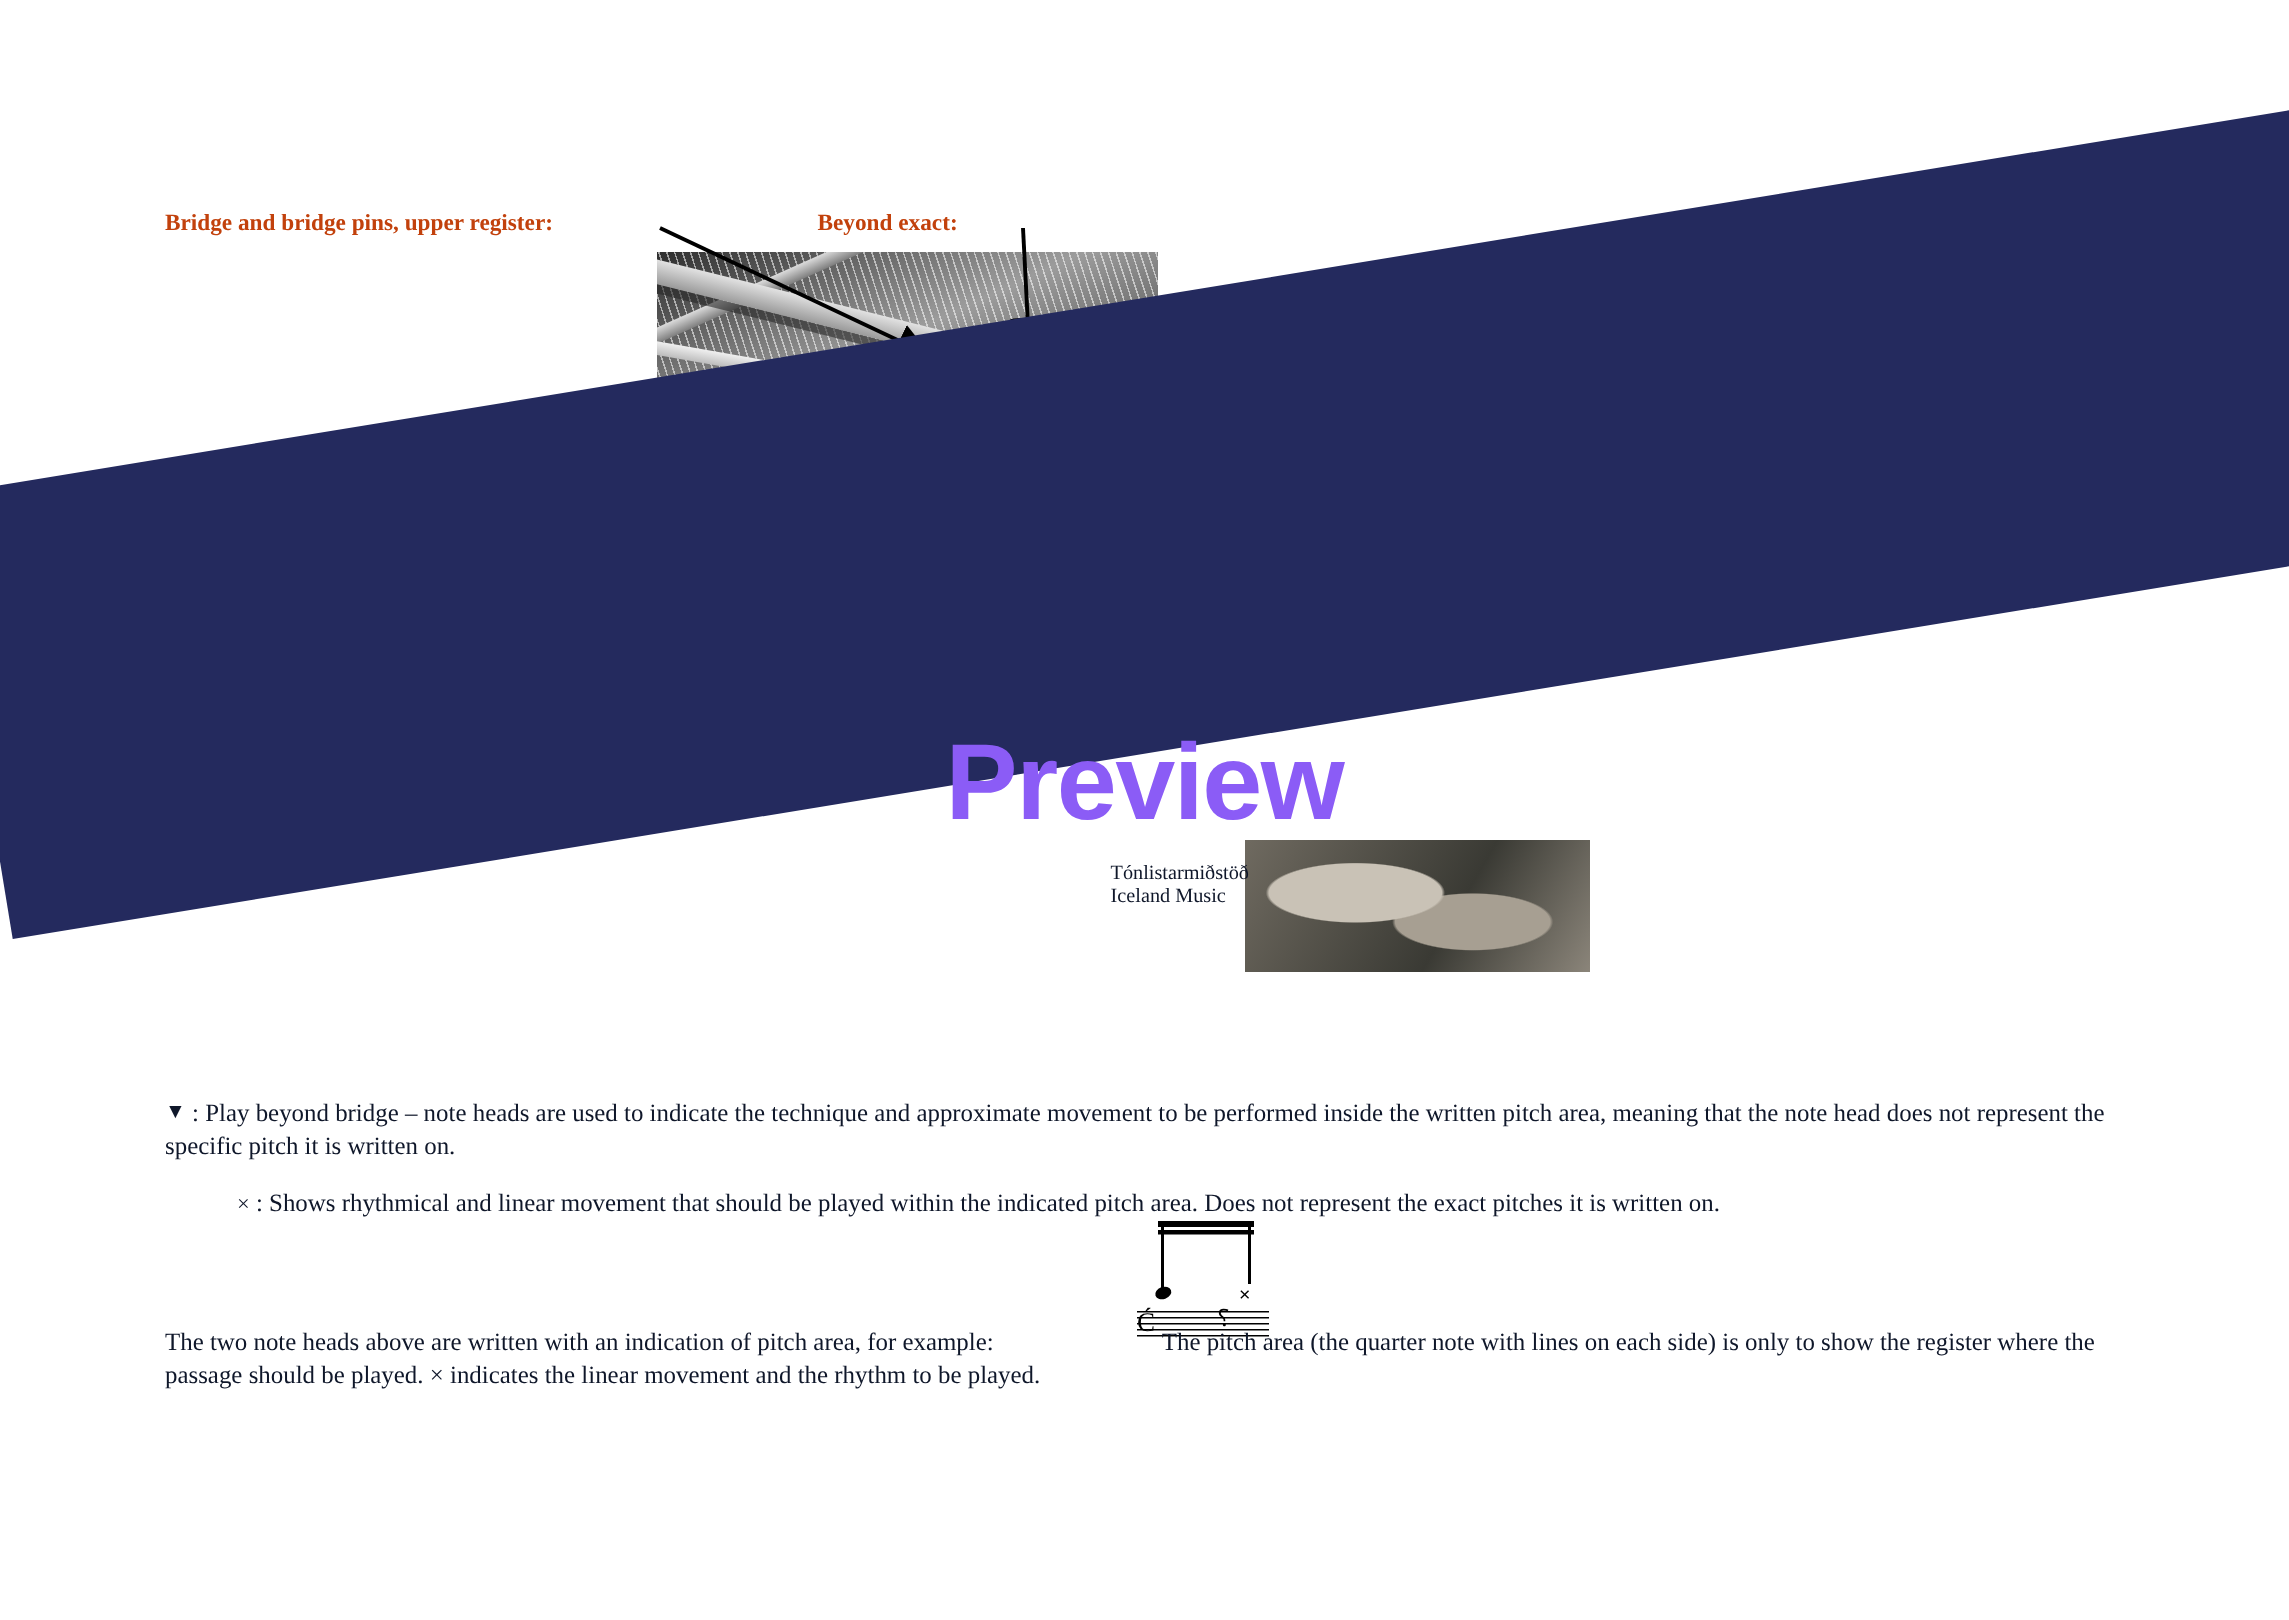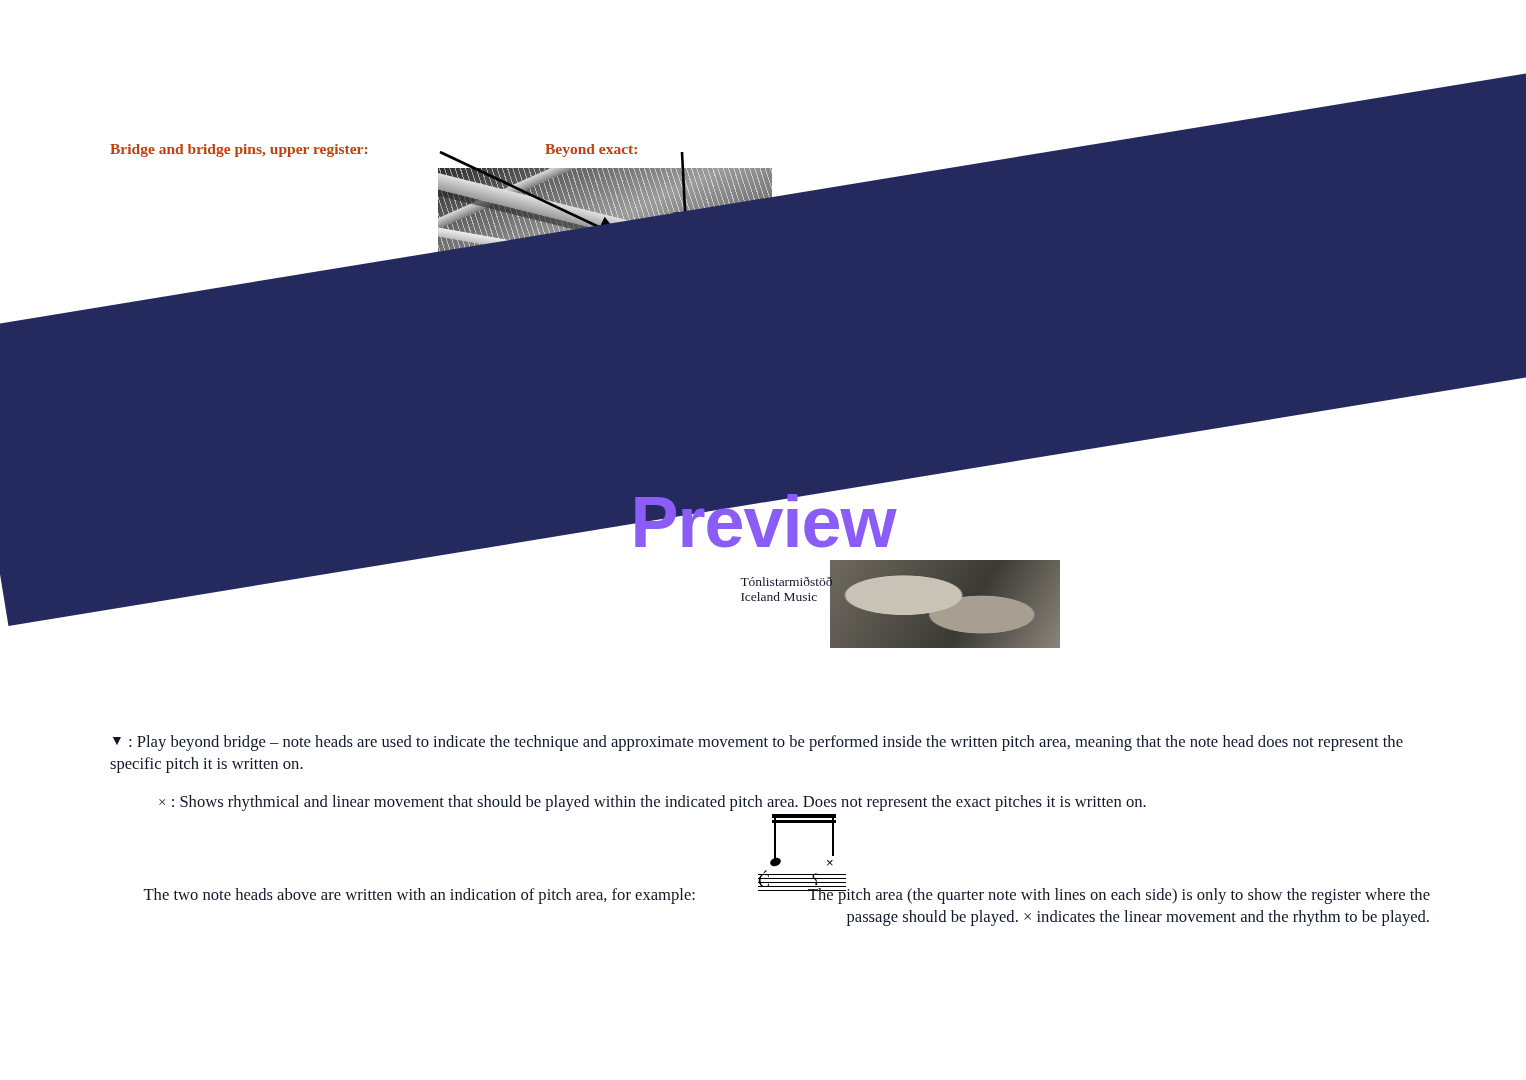--- a/index.html
+++ b/index.html
@@ -179,21 +179,21 @@
   
   .para {
     position: absolute;
     font-family: "Liberation Serif", serif;
     font-size: 16.6px;
     line-height: 1.33;
     color: #0f172a;
   }
   .p1 { left: 110px; top: 731px; width: 1310px; }
   .p2 { left: 110px; top: 791px; width: 1310px; margin-left: 48px; }
-  .p3 { left: 110px; top: 884px; width: 1320px; text-align: right; }
+  .p3 { left: 110px; top: 884px; width: 1320px; }
 
   .glyph-tri {
     font-size: 14px;
     vertical-align: 2px;
   }
   .glyph-x {
     font-size: 15px;
   }
 
   

